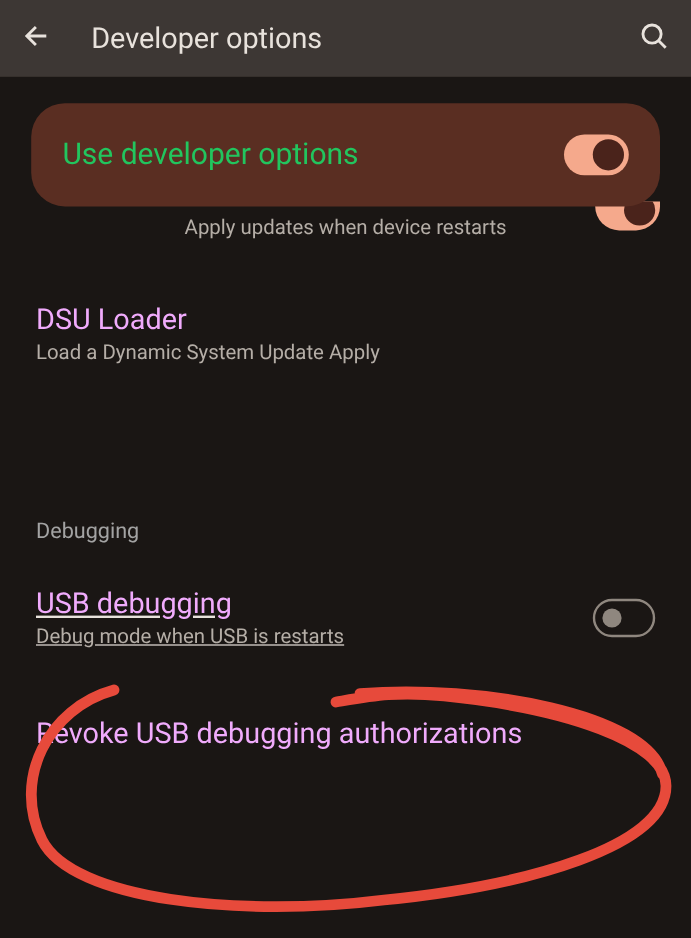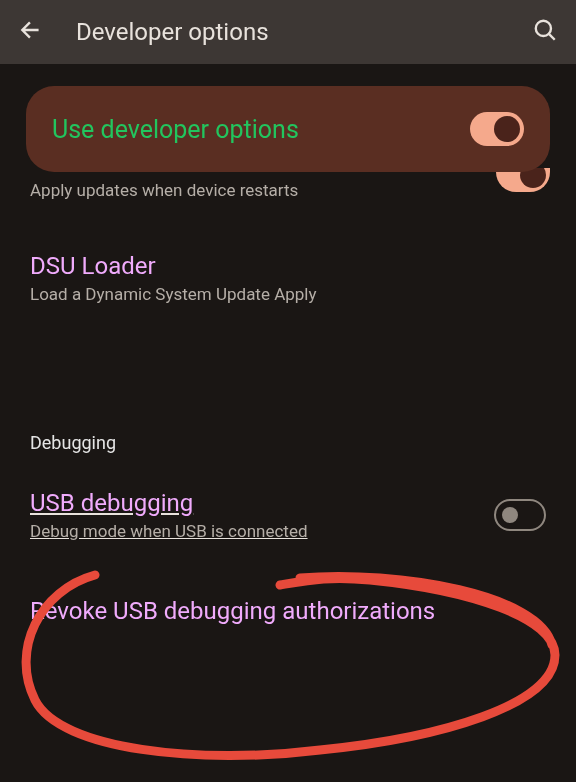--- a/index.html
+++ b/index.html
@@ -82,36 +82,36 @@
       width: 26px;
       height: 26px;
       background: #4a231b;
       border-radius: 50%;
       top: -6px;
       right: 4px;
     }
     .item {
       padding: 16px 30px;
     }
-    .apply-item { padding-top: 4px; margin-top: 4px; }
+    .apply-item { padding-top: 4px; margin-top: 4px; text-align: center; }
     .item-title {
       font-size: 24px;
       color: #f0abfc;
       font-weight: 400;
       margin-bottom: 4px;
     }
     .item-sub {
       font-size: 17px;
       color: #b5aea7;
     }
     .spacer-sm { height: 20px; }
     .spacer-md { height: 28px; }
     .section-h {
       font-size: 18px;
-      color: #e5e5e5;
+      color: #a3a3a3;
       padding: 8px 30px 6px 30px;
     }
     .usb-row {
       display: flex;
       align-items: center;
       justify-content: space-between;
       padding: 10px 30px 12px 30px;
       text-decoration: underline;
     }
     .toggle-off {
@@ -186,21 +186,21 @@
   <div class="spacer-md"></div>
   <div class="spacer-sm"></div>
 
   <div class="section-h">Debugging</div>
 
   <div class="spacer-sm"></div>
 
   <div class="usb-row">
     <div>
       <div class="item-title">USB debugging</div>
-      <div class="item-sub">Debug mode when USB is connected</div>
+      <div class="item-sub">Debug mode when USB is restarts</div>
     </div>
     <div class="toggle-off"></div>
   </div>
 
   <div class="spacer-md"></div>
 
   <div class="item">
     <div class="item-title">Revoke USB debugging authorizations</div>
   </div>
 

